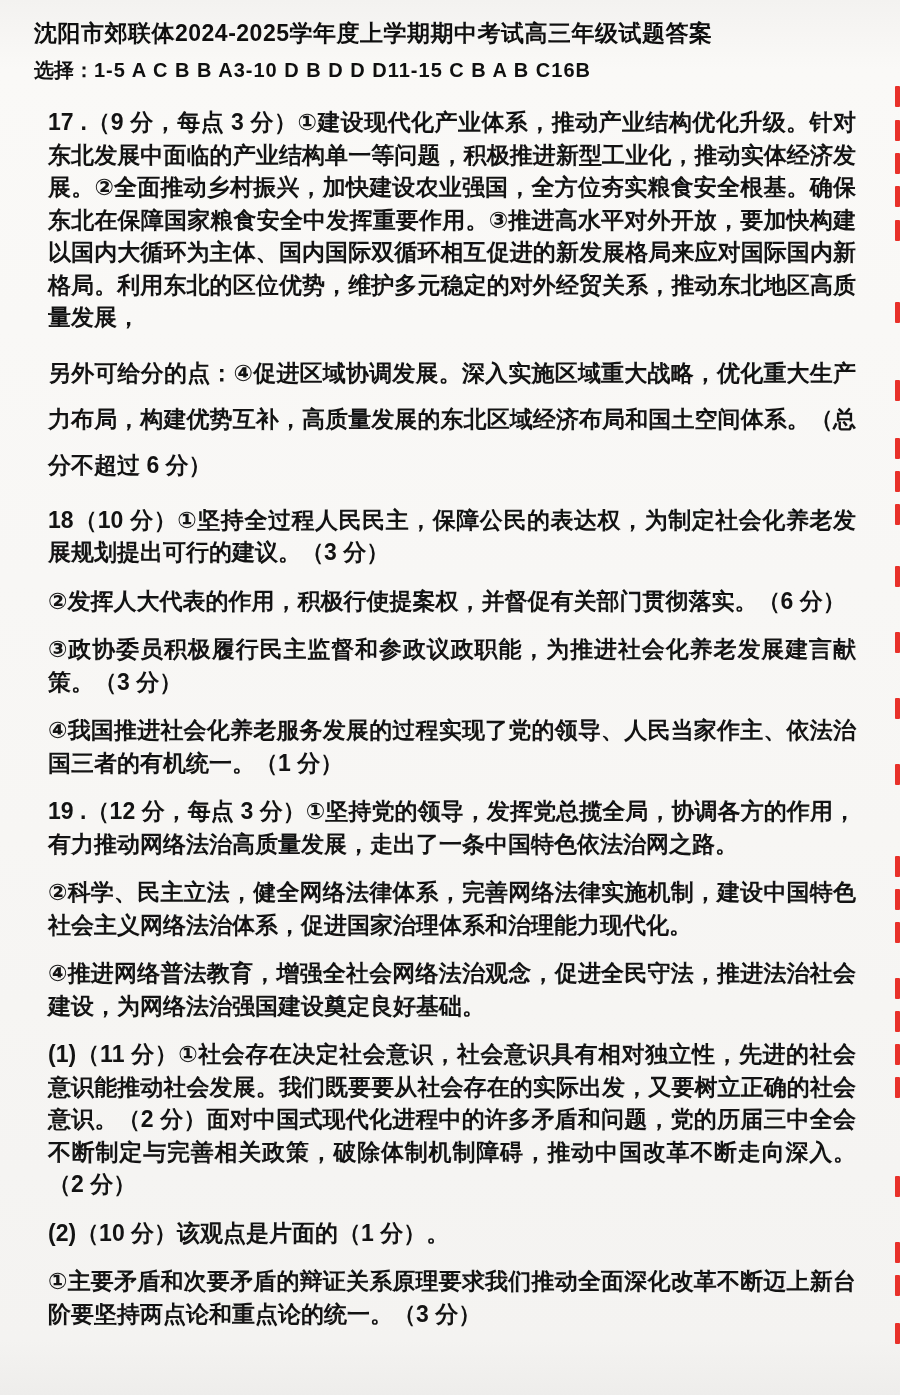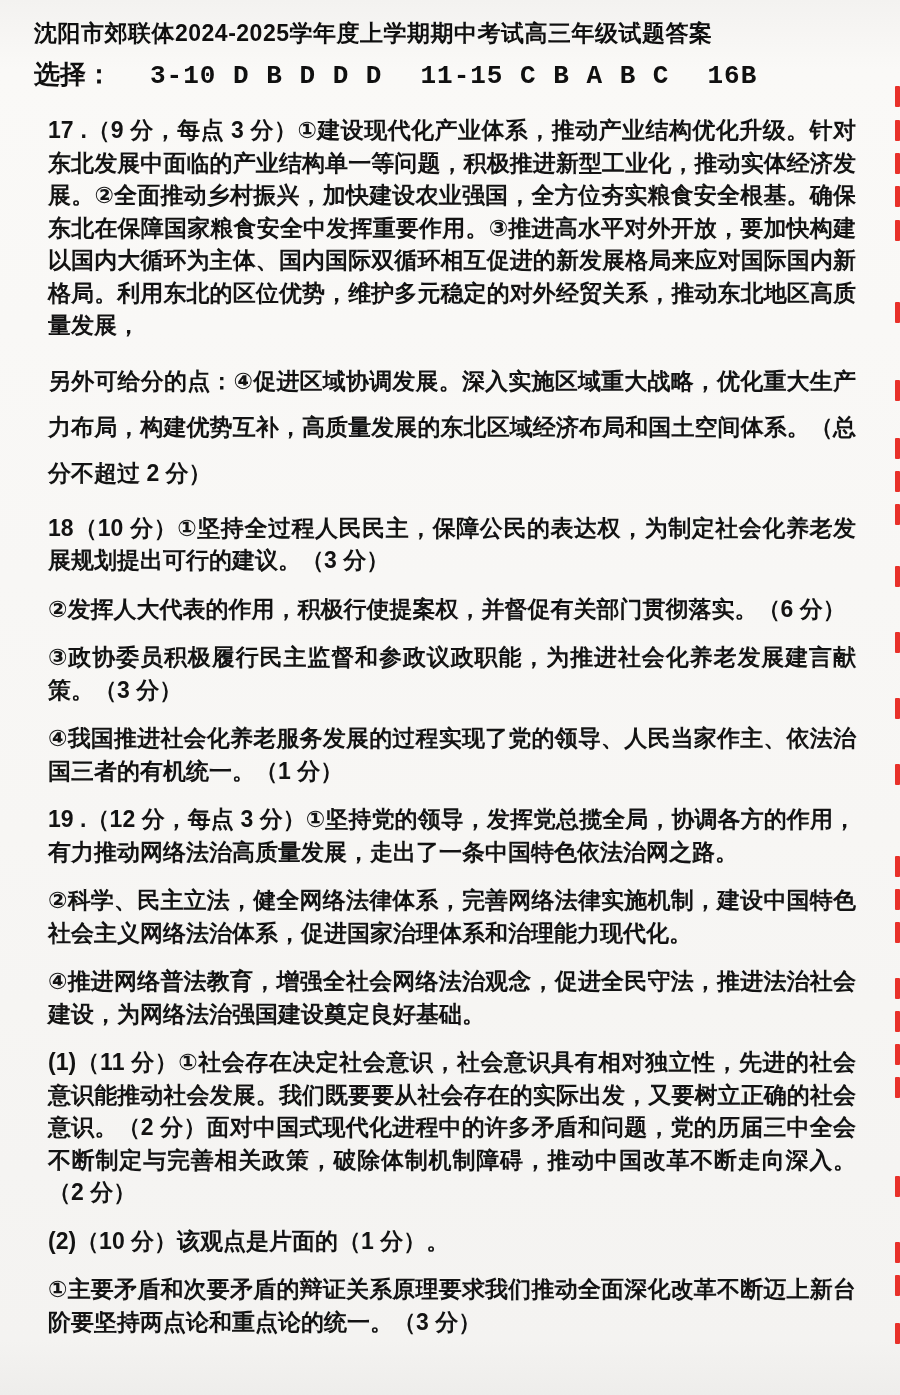--- a/index.html
+++ b/index.html
@@ -22,26 +22,24 @@
     font-size: 23px;
     font-weight: 700;
     letter-spacing: 0.5px;
     white-space: nowrap;
     color: #0f0f0f;
     padding: 6px 0 4px 2px;
   }
   .answer-key {
     display: flex;
     align-items: baseline;
-    gap: 38px;
-    font-size: 26px;
+    font-size: 20px;
     font-weight: 700;
     padding: 4px 0 6px 2px;
     color: #101010;
-    font-family: Liberation Mono, monospace;
   }
   .answer-key .group { letter-spacing: 1px; white-space: nowrap; }
   .answer-key .label { letter-spacing: 0; }
   .body-text {
     font-size: 23px;
     line-height: 32.5px;
     font-weight: 700;
     text-align: justify;
     color: #131313;
   }
@@ -68,28 +66,29 @@
 </style>
 </head>
 <body>
 
 <div class="page">
 
   <h1 class="doc-title">沈阳市郊联体2024-2025学年度上学期期中考试高三年级试题答案</h1>
 
   <div class="answer-key">
     <span class="label">选择：</span>
+    <span class="group">1-5 A C B B A</span>
     <span class="group">3-10 D B D D D</span>
     <span class="group">11-15 C B A B C</span>
     <span class="group">16B</span>
   </div>
 
   <div class="body-text">
     <p class="para">17 .（9 分，每点 3 分）①建设现代化产业体系，推动产业结构优化升级。针对东北发展中面临的产业结构单一等问题，积极推进新型工业化，推动实体经济发展。②全面推动乡村振兴，加快建设农业强国，全方位夯实粮食安全根基。确保东北在保障国家粮食安全中发挥重要作用。③推进高水平对外开放，要加快构建以国内大循环为主体、国内国际双循环相互促进的新发展格局来应对国际国内新格局。利用东北的区位优势，维护多元稳定的对外经贸关系，推动东北地区高质量发展，</p>
-    <p class="para para-loose">另外可给分的点：④促进区域协调发展。深入实施区域重大战略，优化重大生产力布局，构建优势互补，高质量发展的东北区域经济布局和国土空间体系。（总分不超过 2 分）</p>
+    <p class="para para-loose">另外可给分的点：④促进区域协调发展。深入实施区域重大战略，优化重大生产力布局，构建优势互补，高质量发展的东北区域经济布局和国土空间体系。（总分不超过 6 分）</p>
     <p class="para">18（10 分）①坚持全过程人民民主，保障公民的表达权，为制定社会化养老发展规划提出可行的建议。（3 分）</p>
     <p class="para">②发挥人大代表的作用，积极行使提案权，并督促有关部门贯彻落实。（6 分）</p>
     <p class="para">③政协委员积极履行民主监督和参政议政职能，为推进社会化养老发展建言献策。（3 分）</p>
     <p class="para">④我国推进社会化养老服务发展的过程实现了党的领导、人民当家作主、依法治国三者的有机统一。（1 分）</p>
     <p class="para">19 .（12 分，每点 3 分）①坚持党的领导，发挥党总揽全局，协调各方的作用，有力推动网络法治高质量发展，走出了一条中国特色依法治网之路。</p>
     <p class="para">②科学、民主立法，健全网络法律体系，完善网络法律实施机制，建设中国特色社会主义网络法治体系，促进国家治理体系和治理能力现代化。</p>
     <p class="para">④推进网络普法教育，增强全社会网络法治观念，促进全民守法，推进法治社会建设，为网络法治强国建设奠定良好基础。</p>
     <p class="para">(1)（11 分）①社会存在决定社会意识，社会意识具有相对独立性，先进的社会意识能推动社会发展。我们既要要从社会存在的实际出发，又要树立正确的社会意识。（2 分）面对中国式现代化进程中的许多矛盾和问题，党的历届三中全会不断制定与完善相关政策，破除体制机制障碍，推动中国改革不断走向深入。（2 分）</p>
     <p class="para">(2)（10 分）该观点是片面的（1 分）。</p>
     <p class="para">①主要矛盾和次要矛盾的辩证关系原理要求我们推动全面深化改革不断迈上新台阶要坚持两点论和重点论的统一。（3 分）</p>

